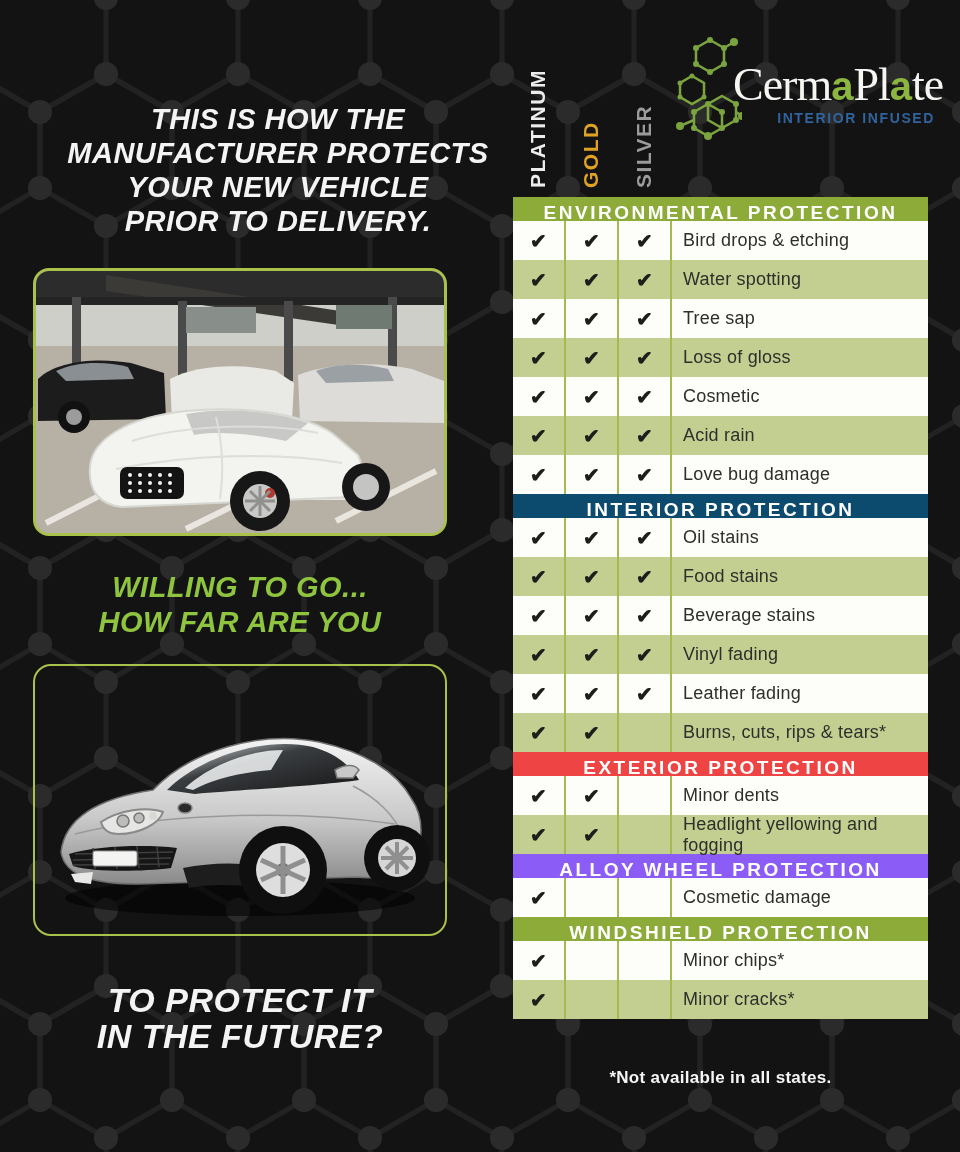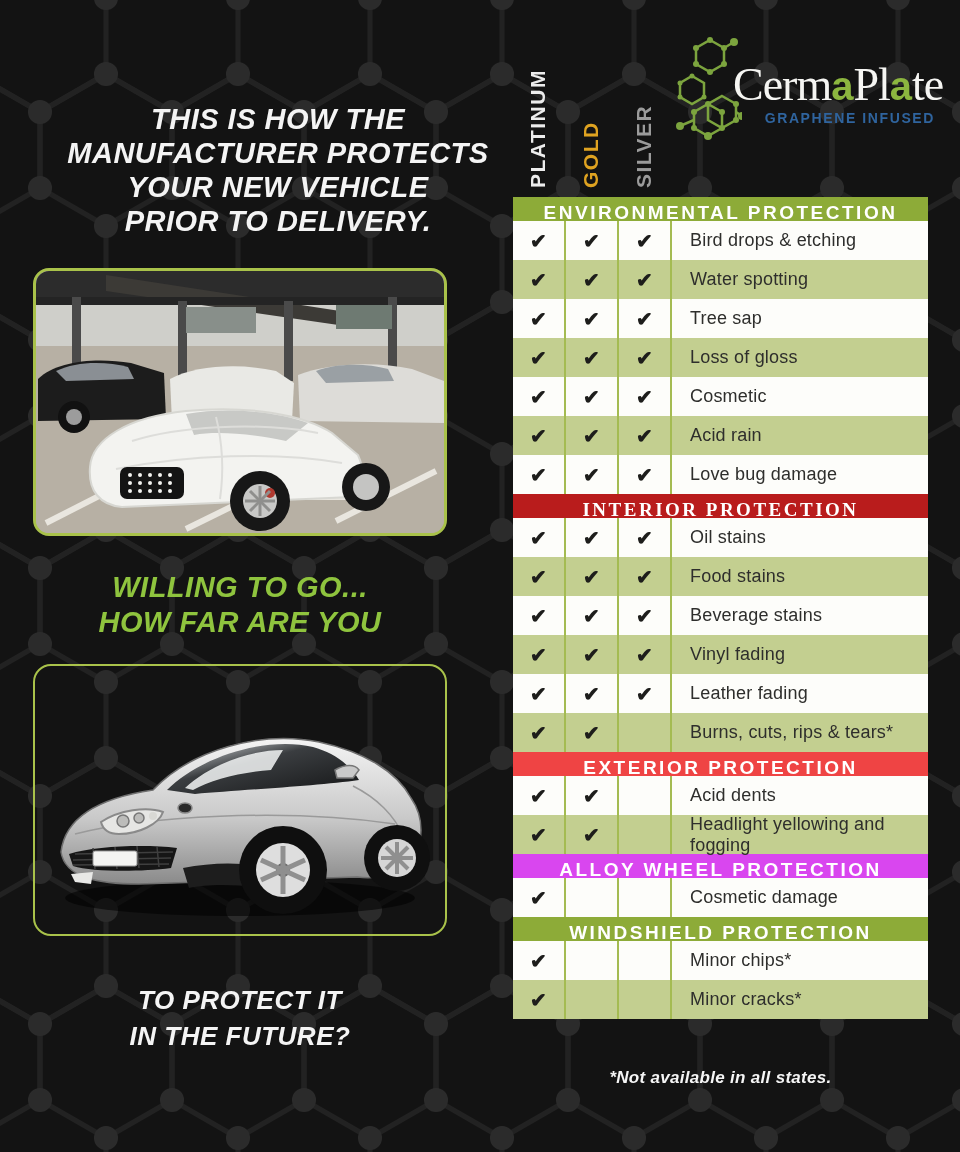--- a/index.html
+++ b/index.html
@@ -6,21 +6,21 @@
   #stage{position:relative;width:960px;height:1152px;background:#131313;overflow:hidden;
          font-family:"Liberation Sans",sans-serif;}
   #hexbg{position:absolute;left:0;top:0;}
 
   
   .headline{position:absolute;left:23px;top:102px;width:434px;text-align:center;
     color:#f4f4f4;font-weight:bold;font-style:italic;font-size:29px;line-height:34px;letter-spacing:.5px;margin-left:38px;}
   .question{position:absolute;left:23px;top:570px;width:434px;text-align:center;
     font-weight:bold;font-style:italic;font-size:29px;line-height:35px;letter-spacing:.5px;}
   .closing{position:absolute;left:23px;top:982px;width:434px;text-align:center;
-    color:#f4f4f4;font-weight:bold;font-style:italic;font-size:26px;line-height:36px;letter-spacing:.5px;}
+    color:#f4f4f4;font-weight:bold;font-style:italic;font-size:34px;line-height:36px;letter-spacing:.5px;}
 
   
   .photo-frame{position:absolute;left:33px;top:268px;width:408px;height:262px;
     border:3px solid #a9c24a;border-radius:16px;overflow:hidden;background:#b7b0a4;}
   .car-frame{position:absolute;left:33px;top:664px;width:410px;height:268px;
     border:2px solid #a9c24a;border-radius:18px;overflow:hidden;}
 
   
   .logo-molecule{position:absolute;left:672px;top:34px;}
   .logo-word{position:absolute;left:733px;top:58px;white-space:nowrap;
@@ -39,25 +39,25 @@
   #plan-label-2{left:656px;}
 
   
   .table{position:absolute;left:513px;top:197px;width:415px;}
   .band{height:24px;line-height:31px;background:#8dab38;color:#ffffff;text-align:center;
     font-weight:bold;font-size:19px;letter-spacing:2.5px;}
   .trow{display:flex;height:39px;background:#fdfdfa;}
   .trow.alt{background:#c3cf90;}
   .check-cell{flex:0 0 51px;border-right:2px solid #a4bb52;display:flex;
     align-items:center;justify-content:center;font-size:20px;font-weight:bold;color:#1d1d1b;}
-  .label-cell{flex:1;display:flex;align-items:center;padding-left:18px;
+  .label-cell{flex:1;display:flex;align-items:center;padding-left:11px;
     font-size:18px;color:#2e2e2c;letter-spacing:.2px;}
 
   .footnote{position:absolute;left:513px;top:1068px;width:415px;text-align:center;
-    color:#f5f5f5;font-weight:bold;font-size:17px;letter-spacing:.3px;font-style:italic;}
+    color:#f5f5f5;font-weight:bold;font-size:17px;letter-spacing:.3px;}
 </style>
 </head>
 <body>
 
 <div id="stage">
 
   <svg id="hexbg" width="960" height="1152">
     <defs>
       <pattern id="hex" width="132" height="228" patternUnits="userSpaceOnUse" patternTransform="translate(-26,-40)">
         <rect width="132" height="228" fill="#131313"></rect>
@@ -266,21 +266,21 @@
       <circle cx="36" cy="102" r="4"></circle>
         <circle cx="50" cy="94" r="3"></circle>
         <circle cx="50" cy="78" r="3"></circle>
       <circle cx="64" cy="70" r="3"></circle>
         <circle cx="64" cy="86" r="3"></circle>
       <circle cx="8" cy="92" r="4"></circle>
         <circle cx="70" cy="82" r="4"></circle>
     </g>
   </svg>
   <div class="logo-word"><span>Cerm</span><span class="a-green">a</span><span>Pl</span><span class="a-green">a</span><span>te</span></div>
-  <div class="logo-tagline">GRAPHENE INFUSED</div>
+  <div class="logo-tagline">INTERIOR INFUSED</div>
 
   <div class="plan-label" id="plan-label-0" style="color: rgb(236, 236, 236);">PLATINUM</div>
   <div class="plan-label" id="plan-label-1" style="color: rgb(223, 163, 33);">GOLD</div>
   <div class="plan-label" id="plan-label-2" style="color: rgb(155, 155, 155);">SILVER</div>
 
   <div class="table" id="comparison-table">
       <div class="band" style="background: rgb(141, 171, 56);">ENVIRONMENTAL PROTECTION</div>
       <div class="trow">
         <div class="check-cell">✔</div>
         <div class="check-cell">✔</div>
@@ -316,21 +316,21 @@
         <div class="check-cell">✔</div>
         <div class="check-cell">✔</div>
         <div class="label-cell">Acid rain</div>
       </div>
       <div class="trow">
         <div class="check-cell">✔</div>
         <div class="check-cell">✔</div>
         <div class="check-cell">✔</div>
         <div class="label-cell">Love bug damage</div>
       </div>
-      <div class="band" style="background: #b91c1c; font-family: Liberation Serif, serif;">INTERIOR PROTECTION</div>
+      <div class="band" style="background: #0c4a6e;">INTERIOR PROTECTION</div>
       <div class="trow">
         <div class="check-cell">✔</div>
         <div class="check-cell">✔</div>
         <div class="check-cell">✔</div>
         <div class="label-cell">Oil stains</div>
       </div>
       <div class="trow alt" style="background: rgb(195, 207, 144);">
         <div class="check-cell">✔</div>
         <div class="check-cell">✔</div>
         <div class="check-cell">✔</div>
@@ -358,29 +358,29 @@
         <div class="check-cell">✔</div>
         <div class="check-cell">✔</div>
         <div class="check-cell"></div>
         <div class="label-cell">Burns, cuts, rips &amp; tears*</div>
       </div>
       <div class="band" style="background: #ef4444;">EXTERIOR PROTECTION</div>
       <div class="trow">
         <div class="check-cell">✔</div>
         <div class="check-cell">✔</div>
         <div class="check-cell"></div>
-        <div class="label-cell">Acid dents</div>
+        <div class="label-cell">Minor dents</div>
       </div>
       <div class="trow alt" style="background: rgb(195, 207, 144);">
         <div class="check-cell">✔</div>
         <div class="check-cell">✔</div>
         <div class="check-cell"></div>
         <div class="label-cell">Headlight yellowing and fogging</div>
       </div>
-      <div class="band" style="background: #d946ef;">ALLOY WHEEL PROTECTION</div>
+      <div class="band" style="background: #8b5cf6;">ALLOY WHEEL PROTECTION</div>
       <div class="trow">
         <div class="check-cell">✔</div>
         <div class="check-cell"></div>
         <div class="check-cell"></div>
         <div class="label-cell">Cosmetic damage</div>
       </div>
       <div class="band" style="background: rgb(141, 171, 56);">WINDSHIELD PROTECTION</div>
       <div class="trow">
         <div class="check-cell">✔</div>
         <div class="check-cell"></div>

